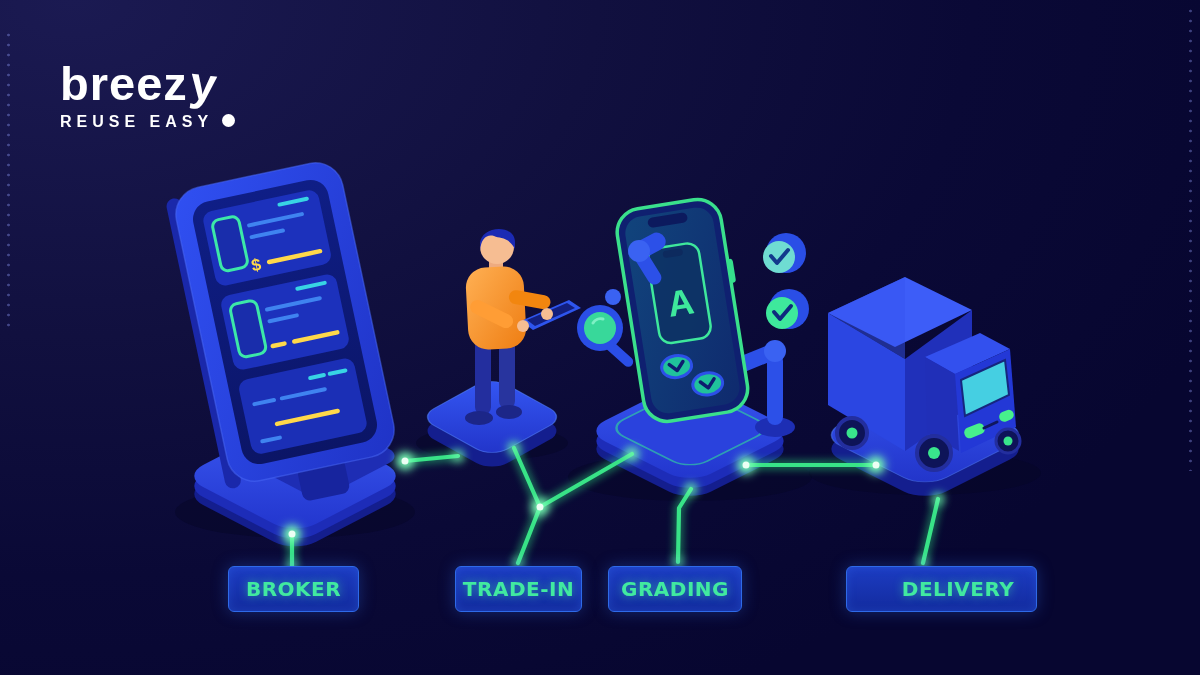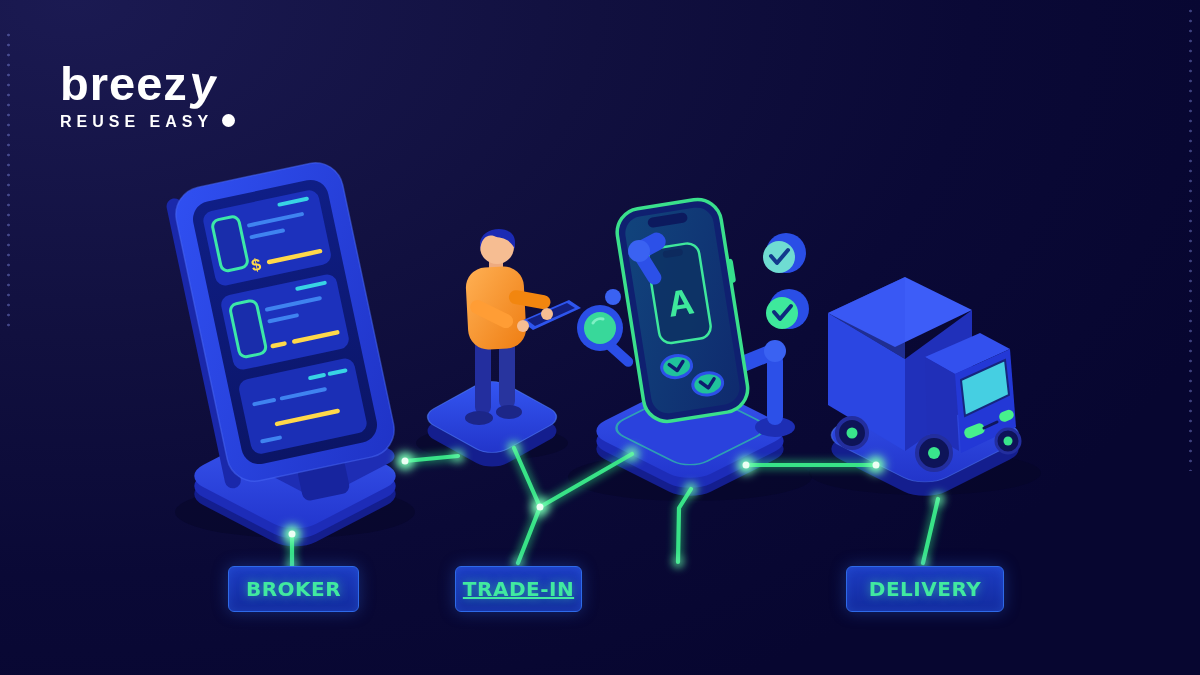--- a/index.html
+++ b/index.html
@@ -25,23 +25,23 @@
   .lines-overlay{position:absolute;left:0;top:0;z-index:5;pointer-events:none;}
   .step-label{
     position:absolute;z-index:6;height:44px;display:flex;align-items:center;justify-content:center;
     background:linear-gradient(180deg,#1c3cc2 0%,#132b9e 100%);
     border:1.5px solid #2f6ae8;border-radius:6px;
     box-shadow:0 0 16px rgba(47,106,232,.35), inset 0 0 10px rgba(61,126,255,.25);
     color:#41e9a0;font-family:"DejaVu Sans",sans-serif;font-size:20px;font-weight:bold;letter-spacing:.5px;
     text-shadow:0 0 10px rgba(65,233,160,.55);
   }
   #label-broker{left:228px;top:566px;width:129px;}
-  #label-tradein{left:455px;top:566px;width:125px;text-decoration:underline;}
+  #label-tradein{left:455px;top:566px;width:125px;}
   #label-grading{left:608px;top:566px;width:132px;}
-  #label-delivery{left:846px;top:566px;width:156px;}
+  #label-delivery{left:846px;top:566px;width:156px;padding-left:33px;}
 </style>
 </head>
 <body>
 
 <div class="canvas">
 
   <div class="dots dots-left"></div>
   <div class="dots dots-right"></div>
 
   <div class="brand">
@@ -338,15 +338,16 @@
           <circle cx="678" cy="562" r="5" fill="#7dffb8" filter="url(#glow2)" opacity=".7"></circle>
         </g>
       <g>
           <circle cx="923" cy="563" r="5" fill="#7dffb8" filter="url(#glow2)" opacity=".7"></circle>
         </g>
     </g>
   </svg>
 
   <div class="step-label" id="label-broker">BROKER</div>
   <div class="step-label" id="label-tradein">TRADE-IN</div>
+  <div class="step-label" id="label-grading">GRADING</div>
   <div class="step-label" id="label-delivery">DELIVERY</div>
 
 </div>
 
 </body></html>

